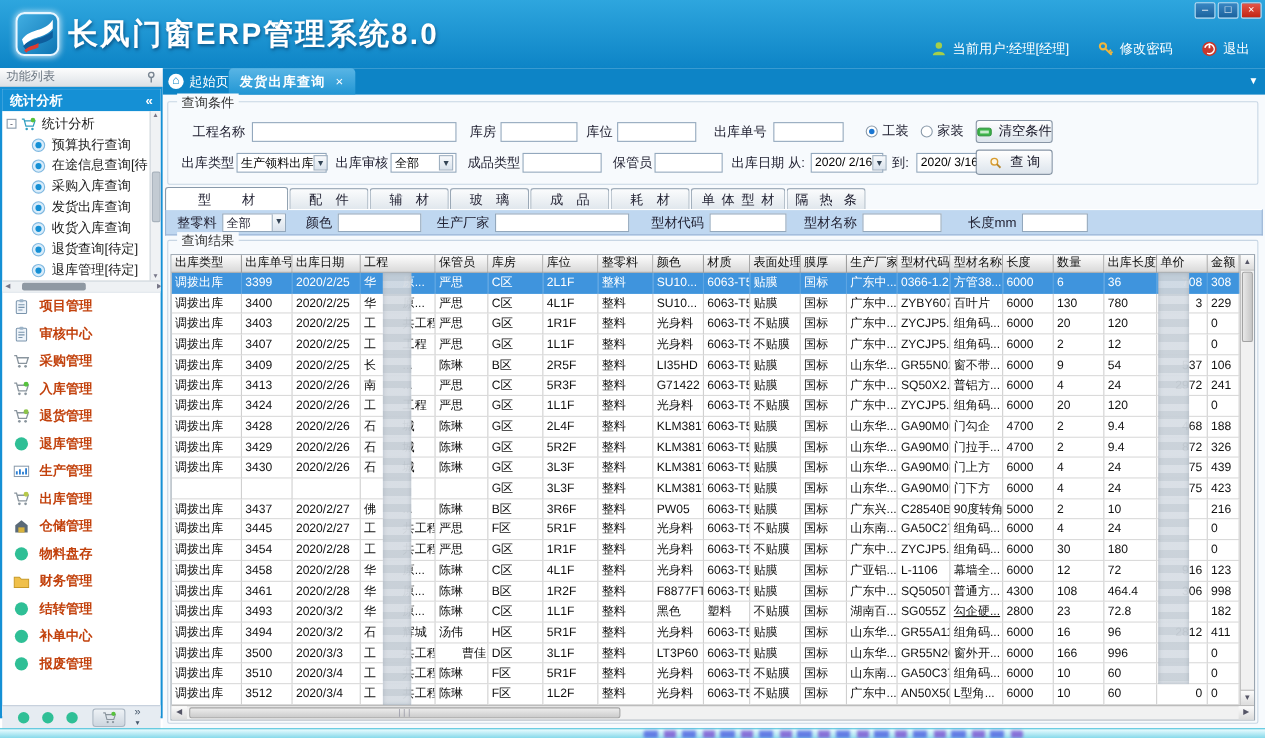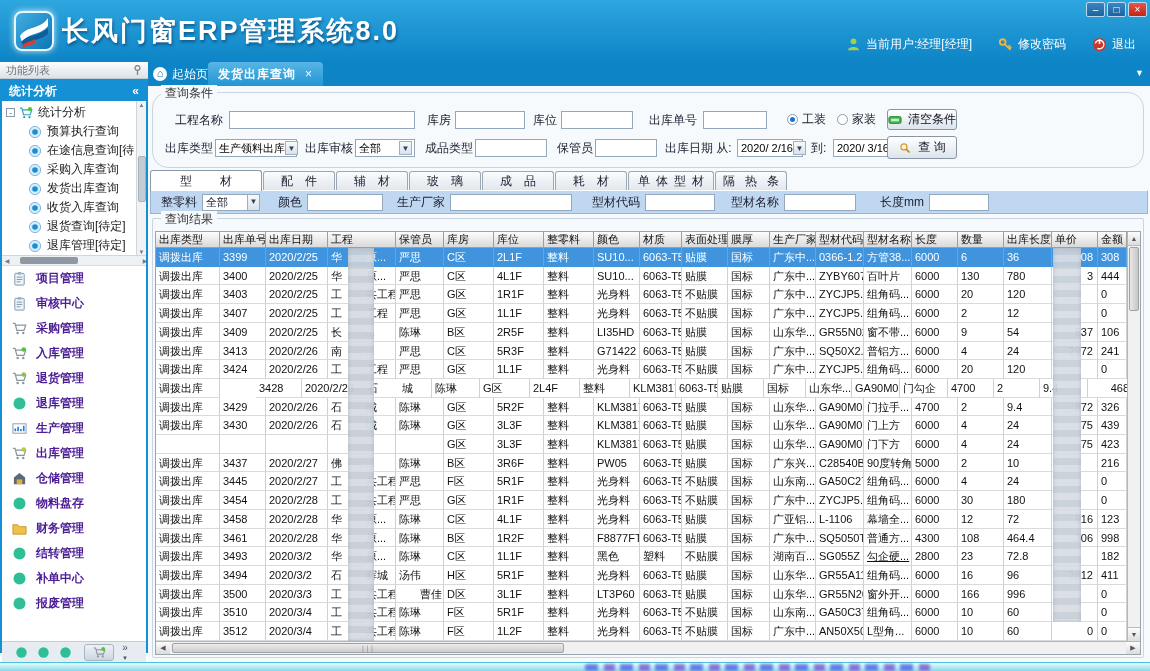--- a/index.html
+++ b/index.html
@@ -32,40 +32,40 @@
 .trowc{padding-left:26px;}
 .expander{width:9px;height:9px;border:1px solid #8899aa;background:#fff;font-size:8px;line-height:7px;text-align:center;color:#445;margin-right:4px;}
 .trow0 svg,.trowc svg{width:14px;height:14px;margin-right:5px;flex:none;}
 #treevs{position:absolute;right:0;top:0;width:10px;height:155px;background:#f0f2f4;border-left:1px solid #cfd6dc;font-size:6px;color:#778;display:flex;flex-direction:column;justify-content:space-between;align-items:center;padding:1px 0;}
 #treevs .vthumb{width:8px;height:46px;background:#c3cbd3;border:1px solid #a8b2bc;border-radius:2px;}
 #treehs{position:absolute;left:0;bottom:0;width:148px;height:10px;background:#eef1f4;border-top:1px solid #cfd6dc;display:flex;align-items:center;font-size:6px;color:#778;}
 #treehs .hthumb{width:58px;height:7px;background:#8f99a3;border-radius:2px;margin-left:8px;}
 #treehs .harrow{width:10px;text-align:center;}
 #treehs .sp{flex:1;}
 #menu{height:375px;overflow:hidden;}
-.mitem{display:flex;align-items:center;height:25px;padding-left:10px;font-size:12px;font-weight:bold;color:#4c1d95;cursor:pointer;}
+.mitem{display:flex;align-items:center;height:25px;padding-left:10px;font-size:12px;font-weight:bold;color:#c2410c;cursor:pointer;}
 .mitem svg{width:15px;height:15px;margin-right:9px;flex:none;}
 #sbtoolbar{height:22px;background:#e6ecf2;border-top:1px solid #c4cedb;display:flex;align-items:center;padding:0 4px;}
 #sbtoolbar svg{width:13px;height:13px;margin-left:9px;}
 #tbcartbtn{width:30px;height:17px;margin-left:12px;background:linear-gradient(#eef2f6,#cdd6df);border:1px solid #a9b5c1;border-radius:3px;display:flex;align-items:center;justify-content:center;cursor:pointer;}
 #tbcartbtn svg{margin:0;}
 #tbmore{margin-left:8px;font-size:10px;color:#45566a;line-height:9px;text-align:center;cursor:pointer;}
 
 
 #main{position:absolute;left:148px;top:62px;width:1002px;height:600px;background:#f7fafd;}
 #tabbar{position:absolute;left:0;top:0;width:1002px;height:24px;background:#0d84c6;}
 #hometab{position:absolute;left:5px;top:0;height:24px;display:flex;align-items:center;gap:5px;color:#fff;font-size:12px;cursor:pointer;}
 #homeicon{width:14px;height:14px;border-radius:50%;background:#fff;color:#0d84c6;font-size:11px;line-height:13px;text-align:center;}
 #activetab{position:absolute;left:60px;top:0;height:24px;padding:0 10px;background:linear-gradient(#59b5e5,#2196d4);border-radius:4px 4px 0 0;display:flex;align-items:center;gap:9px;color:#fff;font-size:12px;font-weight:bold;letter-spacing:1px;cursor:pointer;}
 #tabclose{font-weight:normal;font-size:12px;cursor:pointer;}
 #tabcaret{position:absolute;right:6px;top:6px;color:#fff;font-size:9px;}
 
 .group{position:absolute;border:1px solid #c8d6e4;border-radius:2px;}
 .legend{position:absolute;top:-8px;left:8px;background:#f7fafd;padding:0 4px;font-size:12px;color:#333;}
-#qgroup{left:4px;top:30px;width:992px;height:76px;border-radius:16px;}
+#qgroup{left:4px;top:30px;width:992px;height:76px;}
 #rgroup{left:4px;top:156px;width:992px;height:440px;}
 
 .flabel{position:absolute;font-size:12px;color:#223;height:18px;line-height:18px;white-space:nowrap;}
 .finput{position:absolute;height:18px;background:#fff;border:1px solid #93a8bd;}
 .fselect{position:absolute;height:18px;background:#fff;border:1px solid #93a8bd;font-size:11px;display:flex;align-items:center;justify-content:space-between;padding:0 2px 0 3px;cursor:pointer;white-space:nowrap;}
 .fselect .car{font-size:8px;color:#345;background:linear-gradient(#f8fafc,#d9e2ec);border:1px solid #9fb0c0;width:13px;height:14px;line-height:13px;text-align:center;flex:none;}
 .radio{position:absolute;display:flex;align-items:center;gap:4px;font-size:12px;color:#223;cursor:pointer;}
 .rdot{width:11px;height:11px;border-radius:50%;border:1px solid #8a9aaa;background:#fff;position:relative;}
 .radio.on .rdot::after{content:"";position:absolute;left:2px;top:2px;width:5px;height:5px;border-radius:50%;background:#1a76d2;}
 .btn{position:absolute;display:flex;align-items:center;justify-content:center;gap:6px;background:linear-gradient(#ffffff,#dce4ec);border:1px solid #8795a5;border-radius:3px;font-size:12px;color:#112;cursor:pointer;}
@@ -552,21 +552,21 @@
               <div class="tcell" style="width: 42px;">6063-T5</div>
               <div class="tcell" style="width: 46px;">贴膜</div>
               <div class="tcell" style="width: 42px;">国标</div>
               <div class="tcell" style="width: 46px;">广东中...</div>
               <div class="tcell" style="width: 48px;">ZYBY607</div>
               <div class="tcell" style="width: 48px;">百叶片</div>
               <div class="tcell" style="width: 46px;">6000</div>
               <div class="tcell" style="width: 46px;">130</div>
               <div class="tcell" style="width: 48px;">780</div>
               <div class="tcell pr" style="width: 46px;">3</div>
-              <div class="tcell" style="width: 29px;">444</div>
+              <div class="tcell" style="width: 29px;">229</div>
             </div>
             <div class="trow">
               <div class="tcell" style="width: 64px;">调拨出库</div>
               <div class="tcell" style="width: 46px;">3403</div>
               <div class="tcell" style="width: 62px;">2020/2/25</div>
               <div class="tcell proj" style="width: 68px;"><span>工</span><span class="gap"></span><span>共工程</span></div>
               <div class="tcell" style="width: 48px;">严思</div>
               <div class="tcell" style="width: 50px;">G区</div>
               <div class="tcell" style="width: 50px;">1R1F</div>
               <div class="tcell" style="width: 50px;">整料</div>
@@ -666,21 +666,21 @@
               <div class="tcell" style="width: 48px;">ZYCJP5...</div>
               <div class="tcell" style="width: 48px;">组角码...</div>
               <div class="tcell" style="width: 46px;">6000</div>
               <div class="tcell" style="width: 46px;">20</div>
               <div class="tcell" style="width: 48px;">120</div>
               <div class="tcell pr" style="width: 46px;"></div>
               <div class="tcell" style="width: 29px;">0</div>
             </div>
             <div class="trow">
               <div class="tcell" style="width: 64px;">调拨出库</div>
-              <div class="tcell" style="width: 46px; margin-left: 36px;">3428</div>
+              <div class="tcell" style="width: 46px;">3428</div>
               <div class="tcell" style="width: 62px;">2020/2/26</div>
               <div class="tcell proj" style="width: 68px;"><span>石</span><span class="gap"></span><span>城</span></div>
               <div class="tcell" style="width: 48px;">陈琳</div>
               <div class="tcell" style="width: 50px;">G区</div>
               <div class="tcell" style="width: 50px;">2L4F</div>
               <div class="tcell" style="width: 50px;">整料</div>
               <div class="tcell" style="width: 46px;">KLM3817</div>
               <div class="tcell" style="width: 42px;">6063-T5</div>
               <div class="tcell" style="width: 46px;">贴膜</div>
               <div class="tcell" style="width: 42px;">国标</div>

